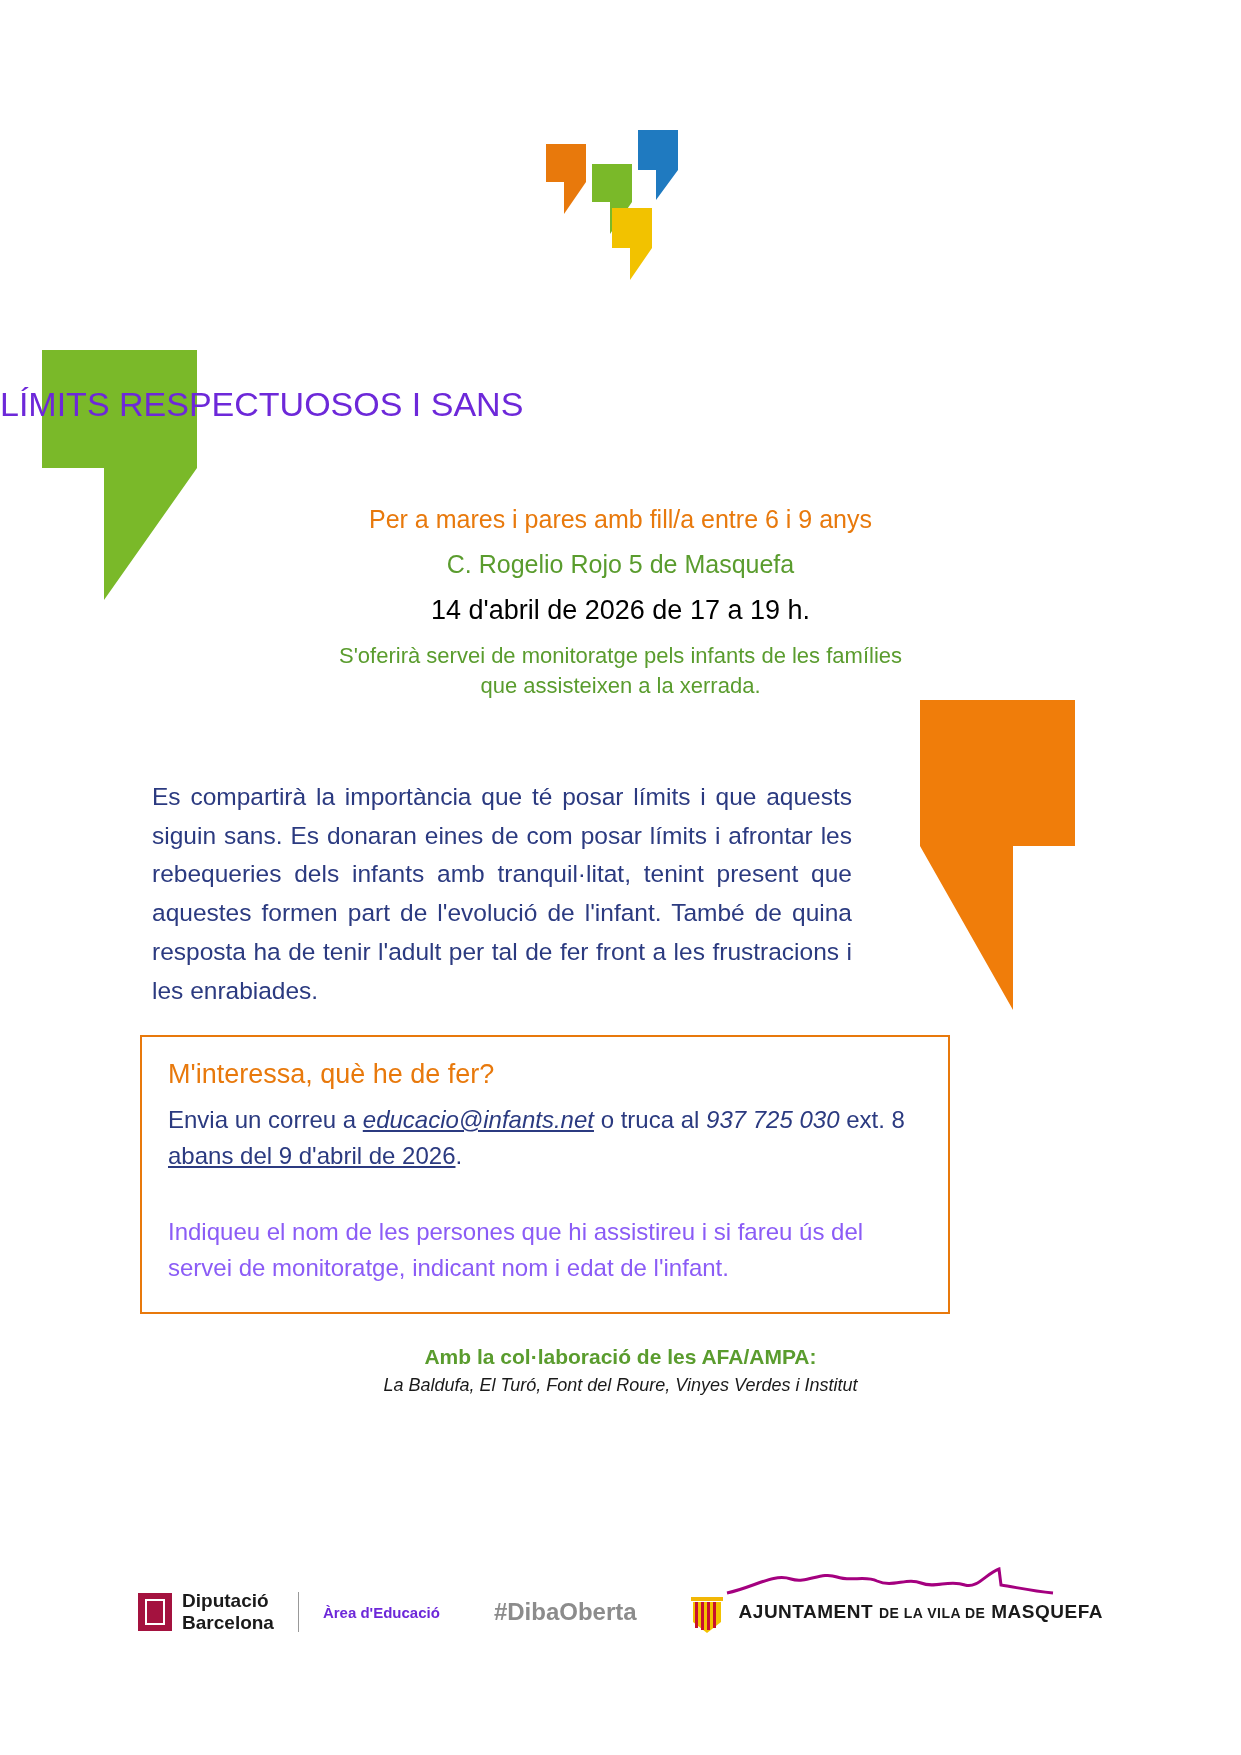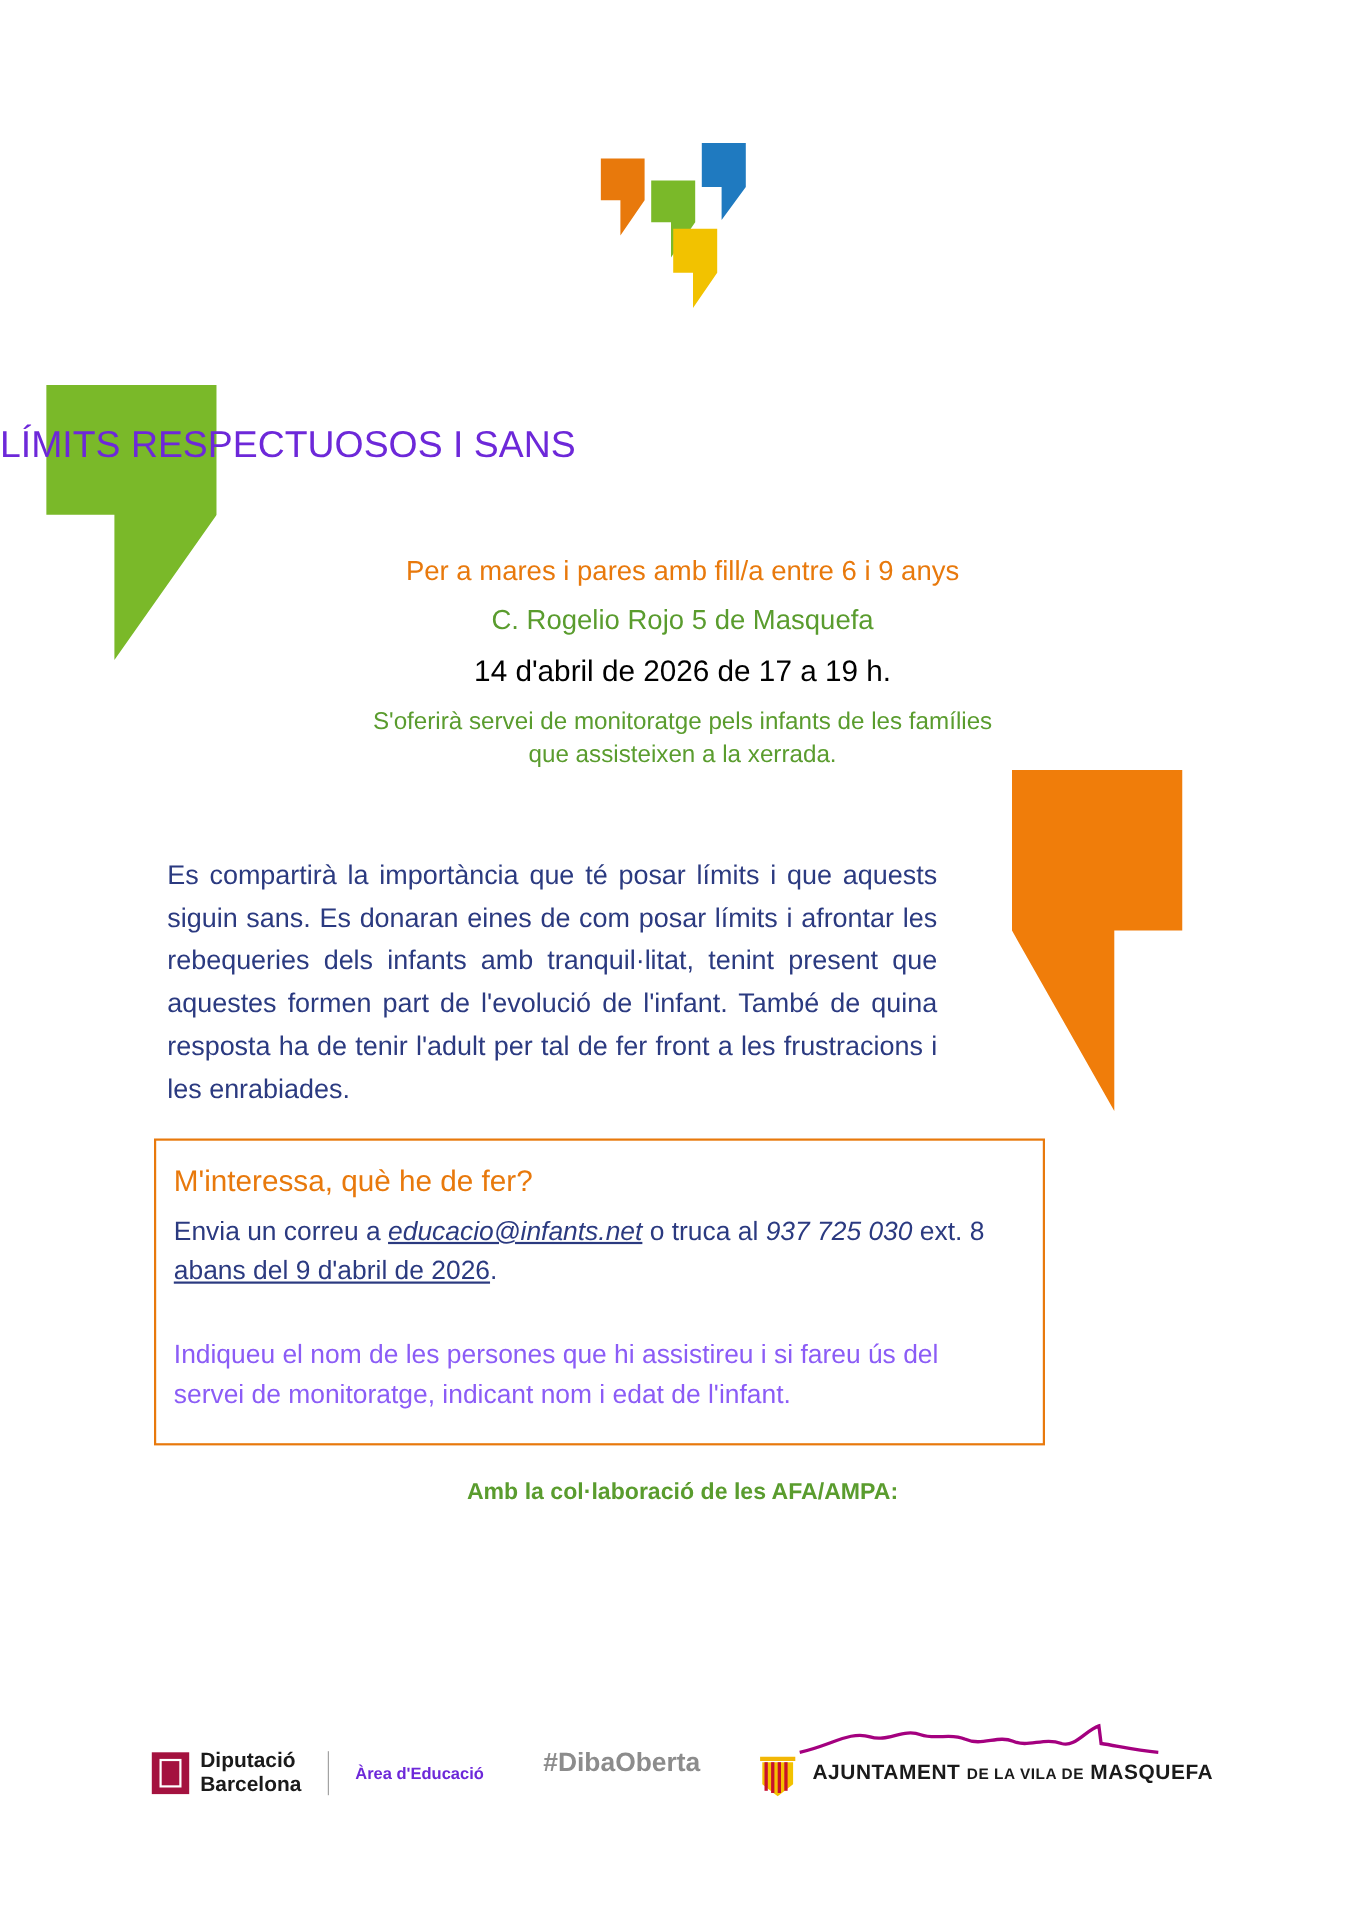--- a/index.html
+++ b/index.html
@@ -140,21 +140,21 @@
     z-index: 3;
   }
 
   
   .info-box {
     position: absolute;
     left: 140px;
     top: 1035px;
     width: 810px;
     border: 2px solid #e8790c;
-    padding: 22px 26px 26px 16px;
+    padding: 22px 26px 26px 26px;
     box-sizing: border-box;
     z-index: 3;
   }
   .info-title {
     font-size: 27px;
     color: #e8790c;
     margin-bottom: 12px;
   }
   .info-line {
     font-size: 24px;
@@ -200,20 +200,21 @@
     color: #1a1a1a;
   }
 
   
   .footer {
     position: absolute;
     bottom: 120px;
     left: 0;
     width: 100%;
     display: flex;
+    align-items: center;
     justify-content: center;
     gap: 26px;
     z-index: 3;
   }
   .diba {
     display: flex;
     align-items: center;
     gap: 10px;
   }
   .diba-shield {
@@ -320,20 +321,21 @@
 <div class="description">Es compartirà la importància que té posar límits i que aquests siguin sans. Es donaran eines de com posar límits i afrontar les rebequeries dels infants amb tranquil·litat, tenint present que aquestes formen part de l'evolució de l'infant. També de quina resposta ha de tenir l'adult per tal de fer front a les frustracions i les enrabiades.</div>
 
 <div class="info-box">
   <div class="info-title">M'interessa, què he de fer?</div>
   <div class="info-line"><span>Envia un correu a </span><span class="info-mail">educacio@infants.net</span><span> o truca al </span><span class="info-phone">937 725 030</span><span> ext. 8 </span><span class="info-deadline">abans del 9 d'abril de 2026</span><span>.</span></div>
   <div class="info-para2">Indiqueu el nom de les persones que hi assistireu i si fareu ús del servei de monitoratge, indicant nom i edat de l'infant.</div>
 </div>
 
 <div class="collab">
   <div class="collab-title">Amb la col·laboració de les AFA/AMPA:</div>
+  <div class="collab-list">La Baldufa, El Turó, Font del Roure, Vinyes Verdes i Institut</div>
 </div>
 
 <div class="footer">
   <div class="diba">
     <div class="diba-shield"></div>
     <div class="diba-name">
       <div>Diputació</div>
       <div>Barcelona</div>
     </div>
     <div class="diba-div"></div>

